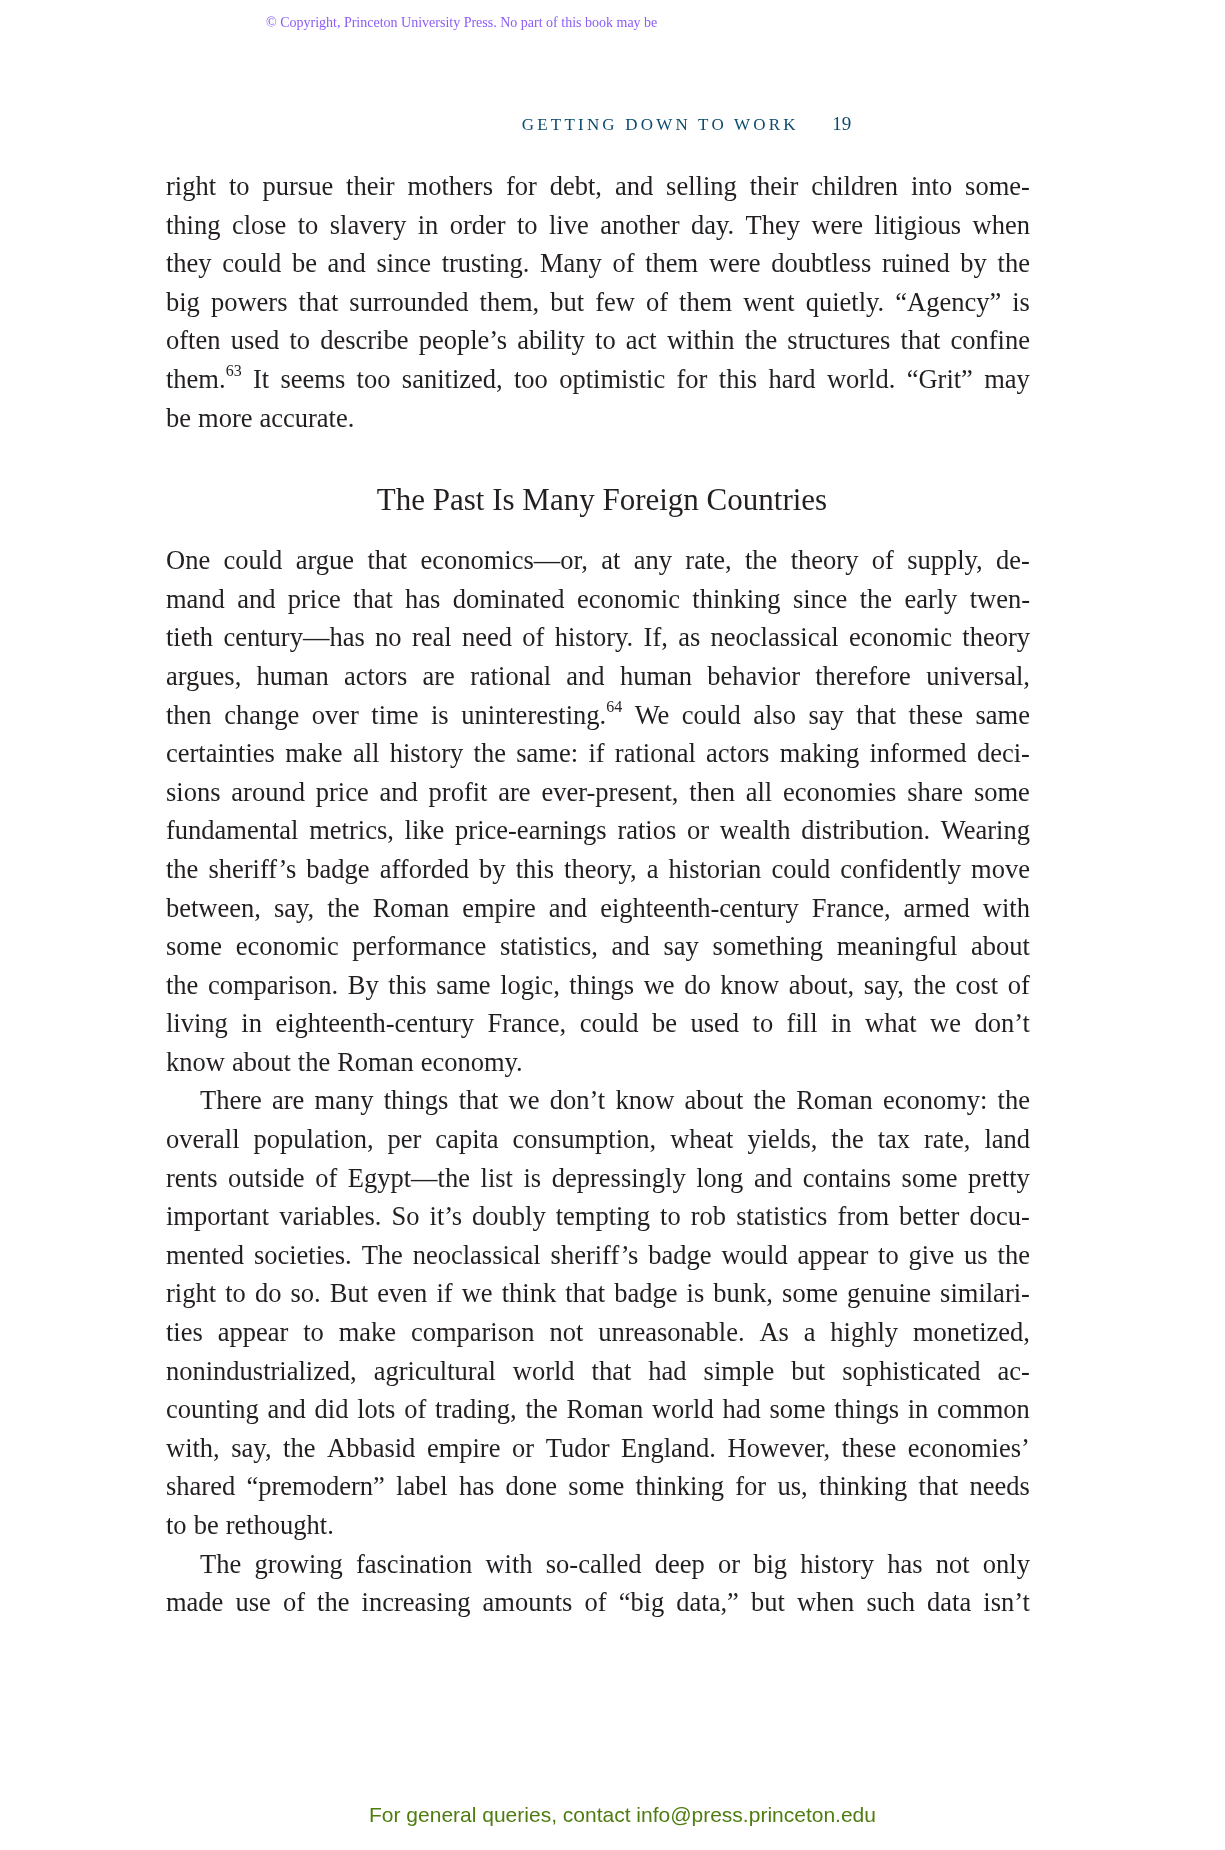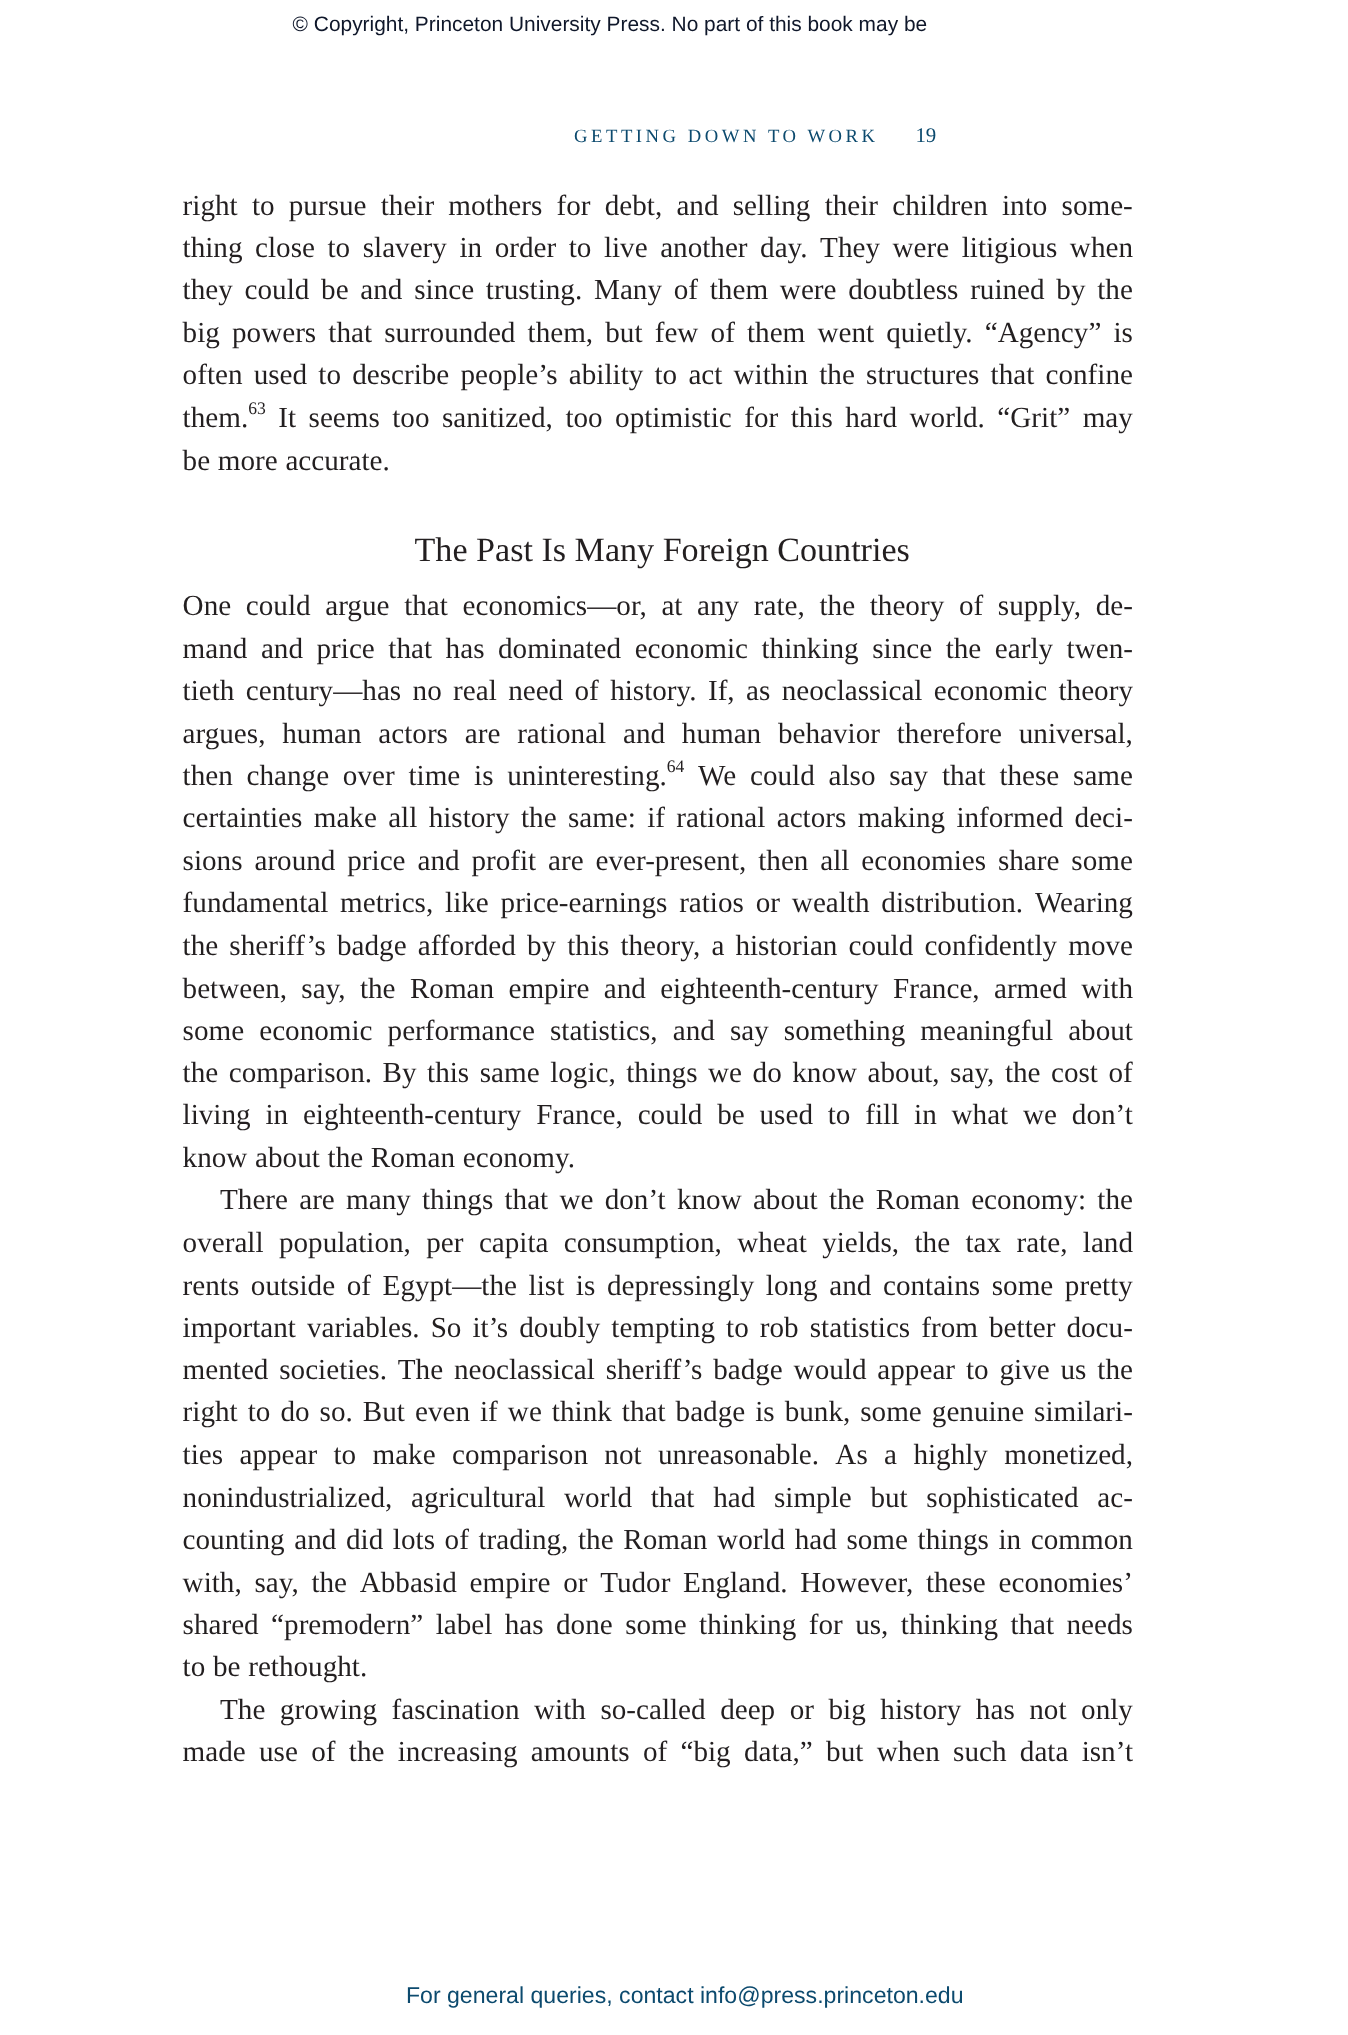--- a/index.html
+++ b/index.html
@@ -1,45 +1,45 @@
 <!DOCTYPE html>
 <html><head>
   <meta charset="utf-8">
   <style>
     html, body { margin: 0; padding: 0; background: #ffffff; }
     body { width: 1225px; height: 1850px; position: relative; overflow: hidden; color: #231f20; }
     .notice {
       position: absolute; left: 266px; top: 10px; width: 760px;
-      font-family: Liberation Sans, sans-serif; font-size: 19px; line-height: 26.5px;
-      color: #0f172a;
+      font-family: Liberation Serif, serif; font-size: 14px; line-height: 26.5px;
+      color: #8b5cf6;
     }
     .notice div { white-space: nowrap; }
     .running-head {
       position: absolute; left: 0; top: 113px; width: 1225px; text-align: center;
       font-family: "Liberation Serif", serif; font-size: 17px; letter-spacing: 3.2px; color: #0c4a6e;
     }
     .running-head .title { margin-left: 148px; }
     .running-head .pg { letter-spacing: 0; font-size: 19px; margin-left: 26px; }
     .body-text {
       position: absolute; left: 166px; width: 864px; top: 167px;
       font-family: "Liberation Serif", serif; font-size: 26.5px; line-height: 38.6px; color: #231f20;
     }
     .line { white-space: nowrap; display: flex; justify-content: space-between; height: 38.6px; }
     .line.last { justify-content: flex-start; }
     .line.last span.w { margin-right: 7px; }
     .line.indent { padding-left: 34px; text-align: right; }
     sup { font-size: 16px; line-height: 0; position: relative; top: -2px; }
     .heading {
       font-family: "Liberation Serif", serif; font-size: 31px; text-align: center;
-      margin-top: 38px; margin-bottom: 6px; height: 50px; line-height: 50px; color: #231f20;
+      margin-top: 38px; margin-bottom: 16px; height: 50px; line-height: 50px; color: #231f20;
       padding-left: 8px;
     }
     .footer {
       position: absolute; left: 0; top: 1803px; width: 1225px; text-align: center;
-      font-family: "Liberation Sans", sans-serif; font-size: 21px; color: #0c4a6e;
+      font-family: "Liberation Sans", sans-serif; font-size: 21px; color: #4d7c0f;
       padding-left: 20px; box-sizing: border-box;
     }
   </style>
 </head>
 <body>
 
 <div class="notice">
   <div>© Copyright, Princeton University Press. No part of this book may be</div>
 </div>
 

